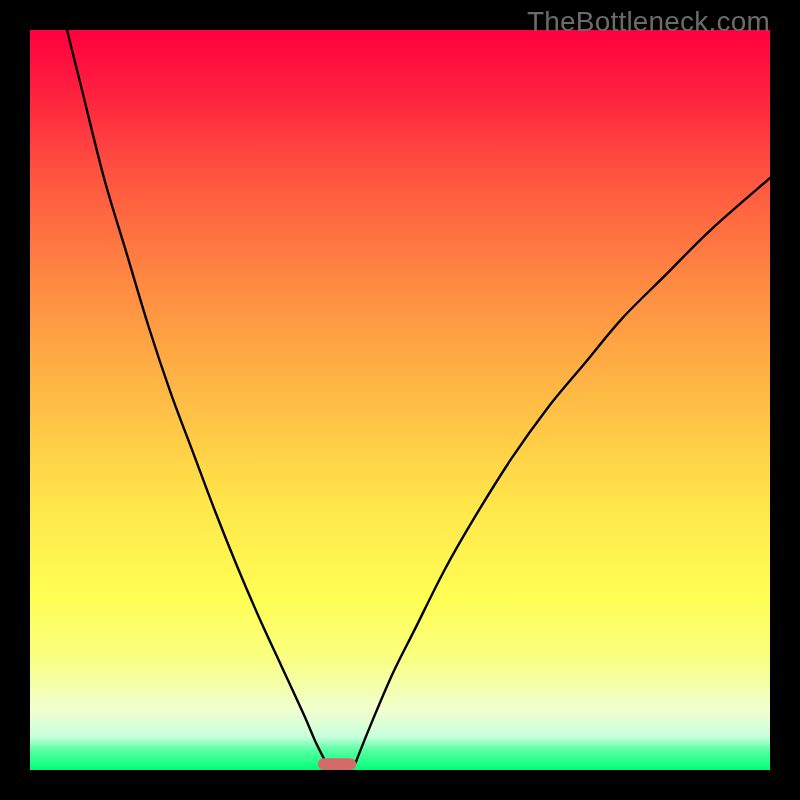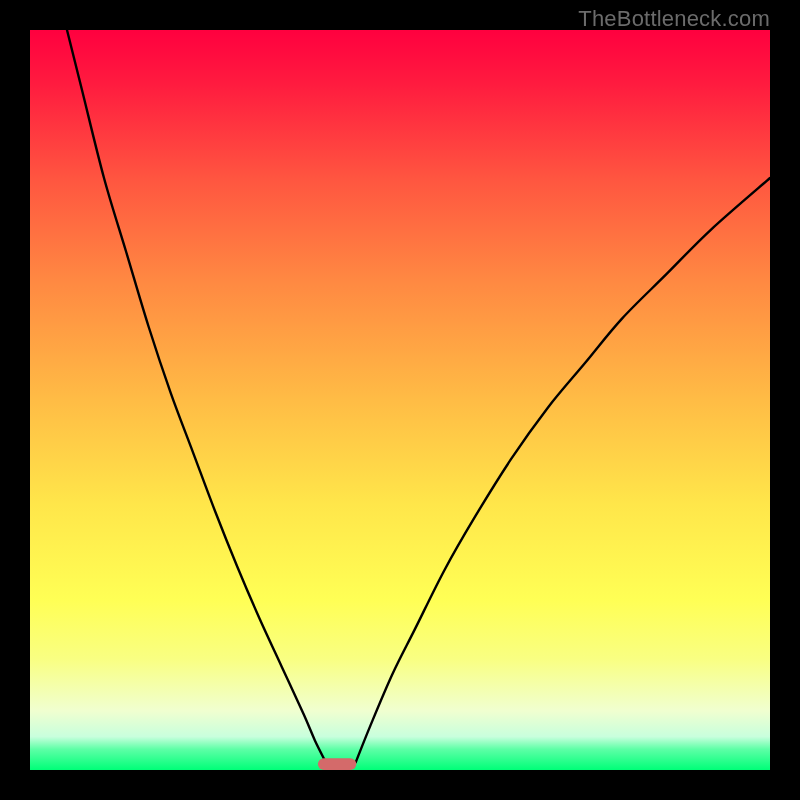--- a/index.html
+++ b/index.html
@@ -30,21 +30,21 @@
       #c8ffdd 95.5%,
       #5dffa6 97.2%,
       #00ff78 100%
     );
   }
   .watermark {
     position: absolute;
     top: 6px;
     right: 30px;
     color: #6b6b6b;
-    font-size: 22px;
+    font-size: 28px;
     font-weight: 500;
     letter-spacing: 0.2px;
     z-index: 10;
   }
   svg.plot {
     position: absolute;
     left: 0;
     top: 0;
     width: 740px;
     height: 740px;

